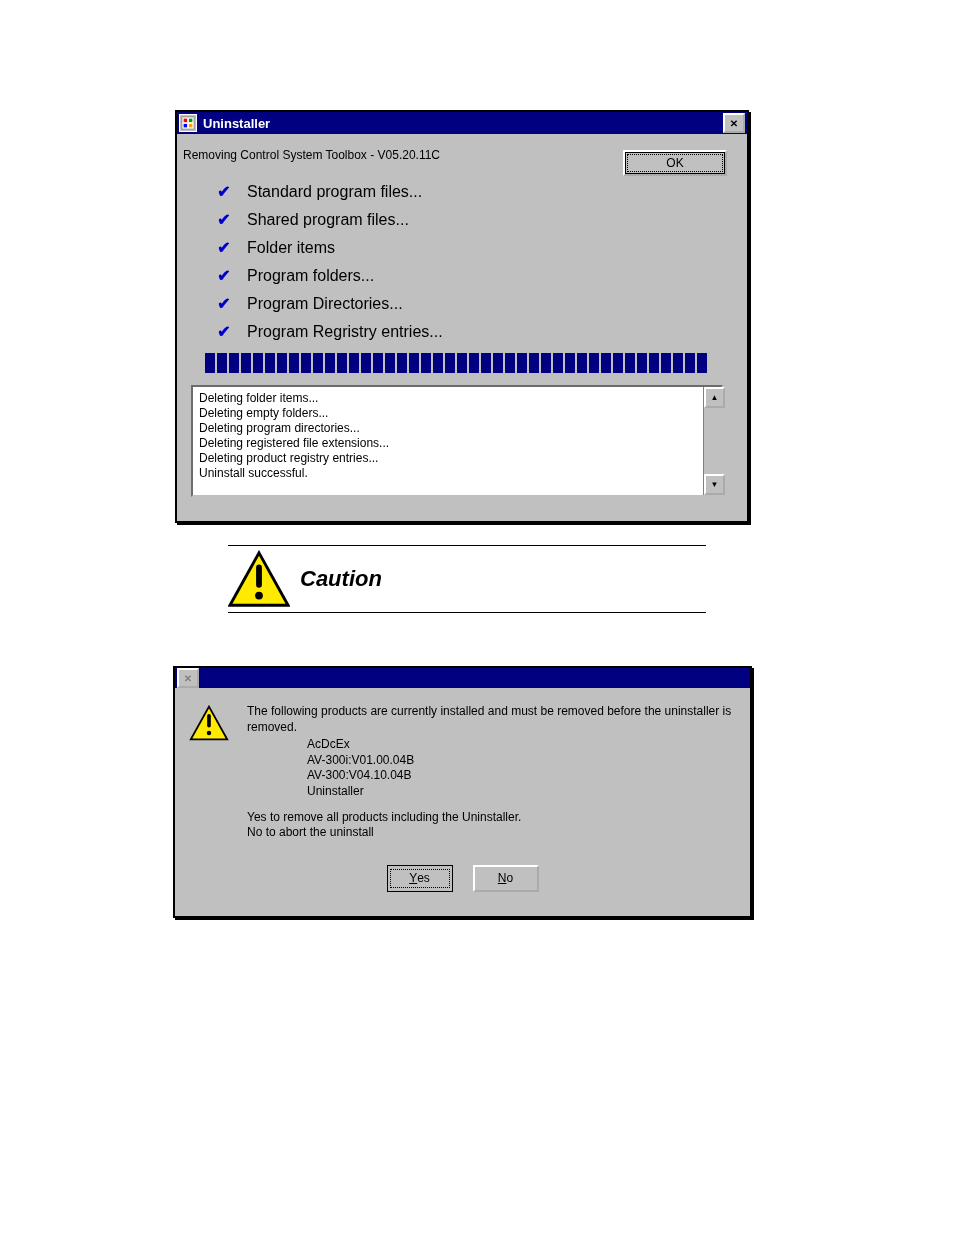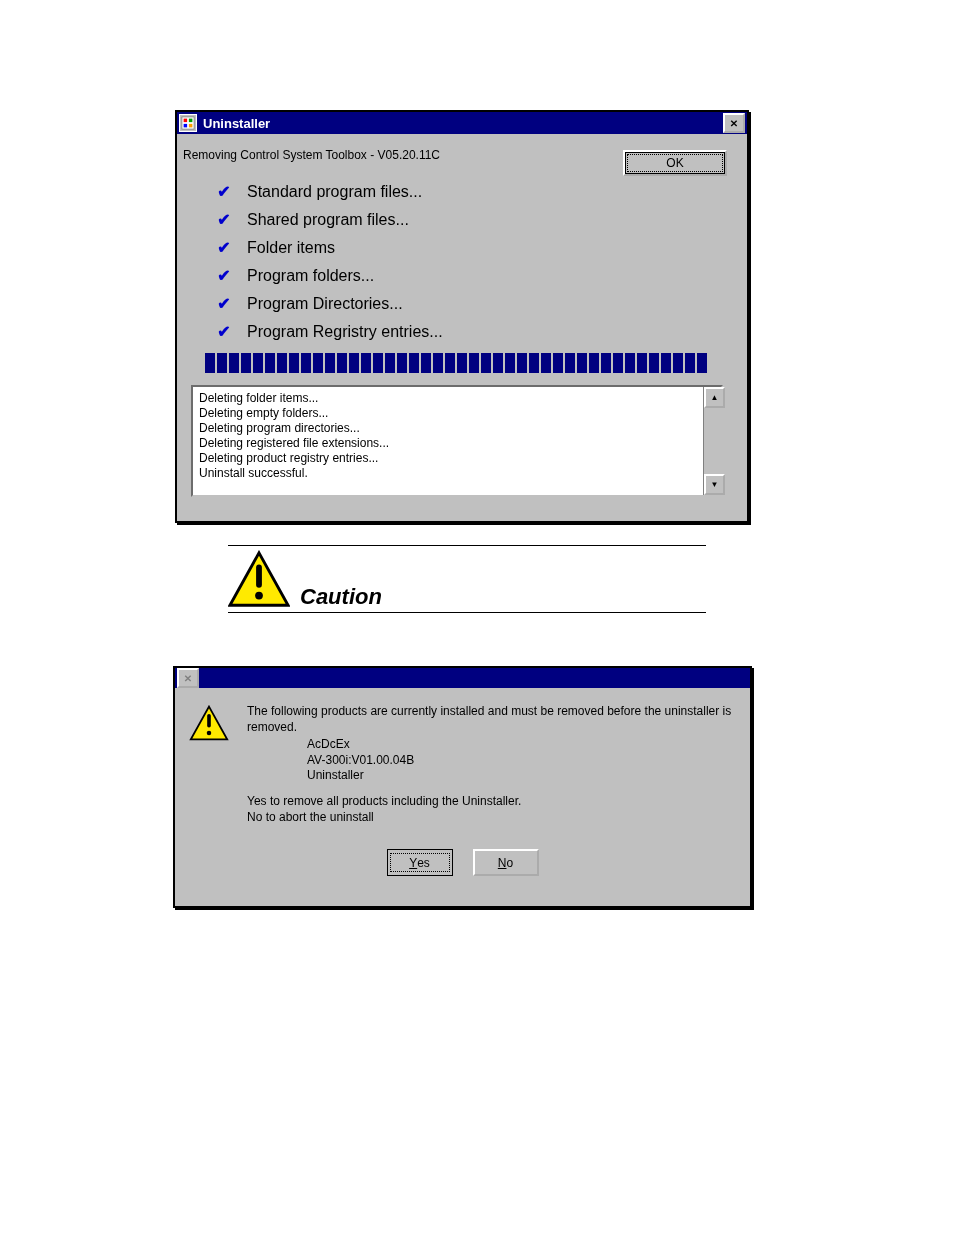--- a/index.html
+++ b/index.html
@@ -24,28 +24,28 @@
   .log-area{position:relative;margin:4px 8px 8px 8px;background:#fff;border:2px inset #c0c0c0;height:108px;display:flex}
   .log-text{flex:1;padding:4px 6px;font-size:12px;line-height:1.25;white-space:pre-line;overflow:hidden}
   .vscroll{width:17px;background:#c0c0c0;border-left:1px solid #808080;position:relative}
   .vup,.vdn{position:absolute;left:0;width:17px;height:17px;background:#c0c0c0;border:2px outset #fff;display:flex;align-items:center;justify-content:center;font-size:8px}
   .vup{top:0}.vdn{bottom:0}
   
   .caution{position:absolute;left:228px;top:545px;width:478px}
   .rule{border-top:1px solid #000;margin:0 0 4px 0}
   .caution-row{display:flex;align-items:flex-end;gap:10px}
   .warn-tri{width:62px;height:60px}
-  .caution-label{font-weight:bold;font-style:italic;font-size:22px;font-family:Arial,sans-serif;margin-bottom:0}
+  .caution-label{font-weight:bold;font-style:italic;font-size:22px;font-family:Arial,sans-serif;margin-bottom:18px}
   .rule2{border-top:1px solid #000;margin:2px 0 0 0}
   
   .win2{position:absolute;left:173px;top:666px;width:575px;border:2px solid #000;background:#c0c0c0;box-shadow:2px 2px 0 #000}
   .titlebar2{height:20px;background:#000080;color:#fff;font-weight:bold;display:flex;align-items:center;padding:0 2px}
   .tb2-title{flex:1;padding-left:4px;font-size:12px}
   .close2{width:18px;height:16px;background:#c0c0c0;border:2px outset #fff;color:#808080;font-size:10px;font-weight:bold;display:flex;align-items:center;justify-content:center}
-  .body2{padding:16px 14px 22px 14px}
+  .body2{padding:16px 14px 16px 14px}
   .msg-row{display:flex;gap:18px;align-items:flex-start;margin-bottom:24px}
   .warn-small{width:40px;height:38px;flex:none}
   .msg-text{font-size:12px;line-height:1.3}
   .prod-list{margin:2px 0 10px 60px}
   .msg-text p{margin:0}
   .msg-bottom{margin-left:0}
   .btn-row{display:flex;justify-content:center;gap:20px;margin-bottom:8px}
   .btn{min-width:62px;height:23px;background:#c0c0c0;border:2px outset #fff;font-size:12px;display:flex;align-items:center;justify-content:center;cursor:pointer}
   .btn.default{border:1px solid #000;padding:1px}
   .btn.default .inner{width:58px;height:17px;background:#c0c0c0;border:1px dotted #000;display:flex;align-items:center;justify-content:center}
@@ -196,20 +196,21 @@
         <svg class="warn-small" viewBox="0 0 44 40">
           <polygon points="22,2 42,38 2,38" fill="#ffea00" stroke="#000" stroke-width="2"></polygon>
           <rect x="20" y="10" width="4" height="15" rx="2" fill="#000"></rect>
           <circle cx="22" cy="31" r="2.5" fill="#000"></circle>
         </svg>
         <div class="msg-text">
           <p>The following products are currently installed and must be removed before the uninstaller is removed.</p>
           <div class="prod-list">
             <p>AcDcEx</p>
             <p>AV-300i:V01.00.04B</p>
+            <p>AV-300:V04.10.04B</p>
             <p>Uninstaller</p>
           </div>
           <p class="msg-bottom">Yes to remove all products including the Uninstaller.</p>
           <p class="msg-bottom">No  to abort the uninstall</p>
         </div>
       </div>
       <div class="btn-row">
         <div class="btn default">
           <div class="inner">
               <span class="mn">Y</span>

